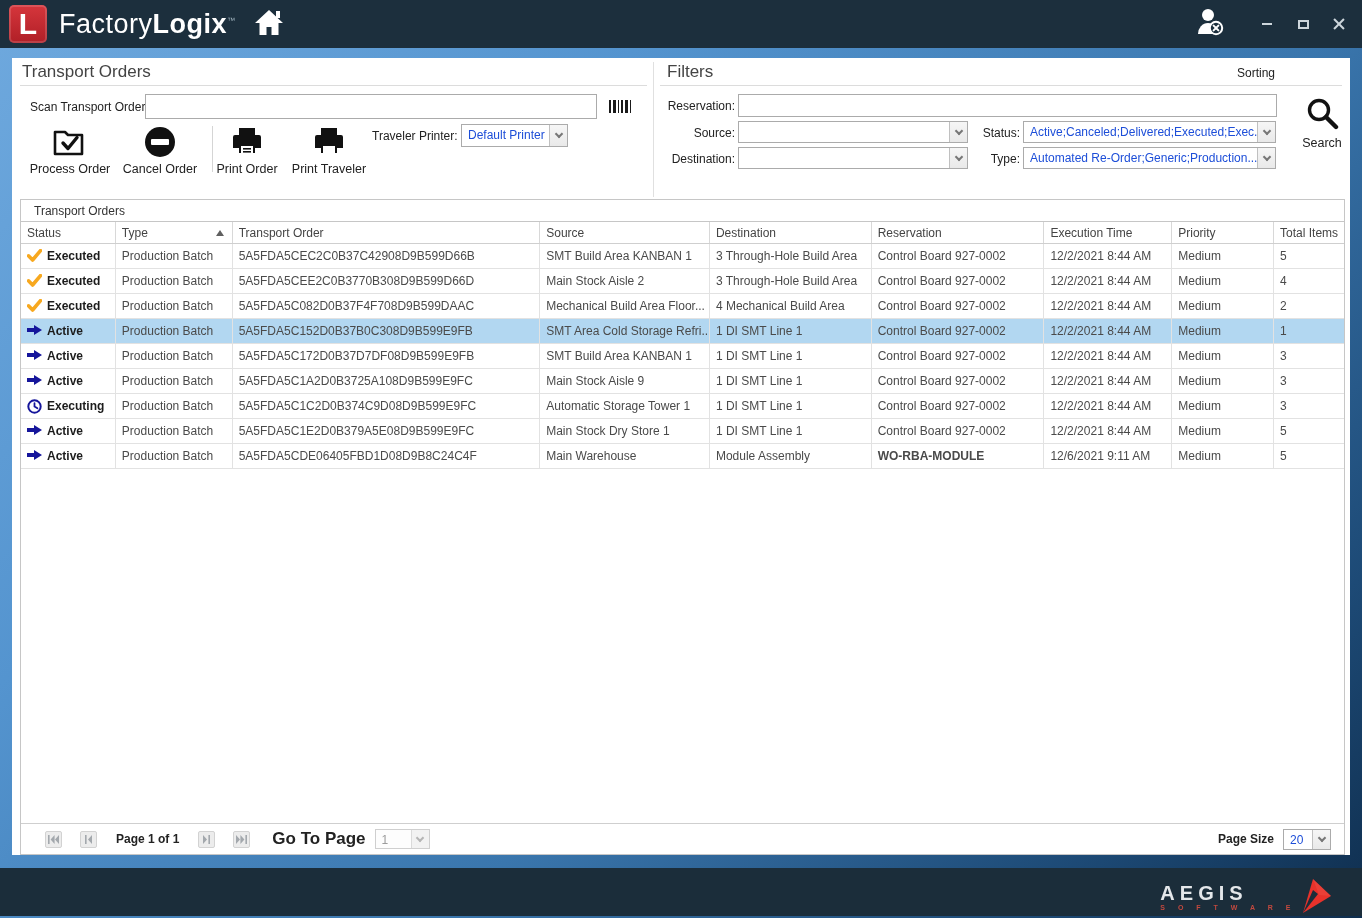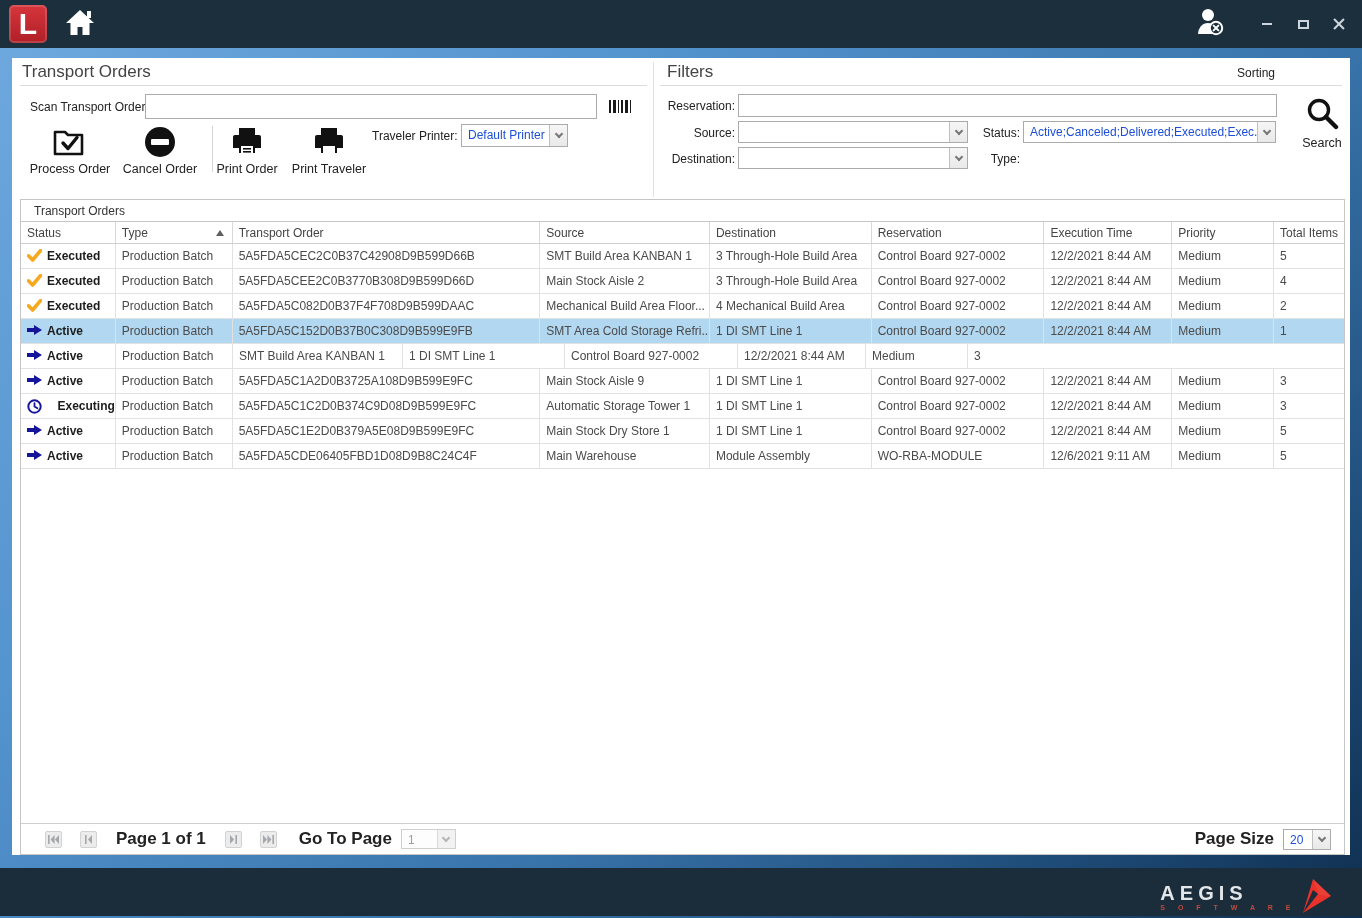--- a/index.html
+++ b/index.html
@@ -80,41 +80,44 @@
            white-space:nowrap; overflow:hidden; display:flex; align-items:flex-start; }
   .gcell:last-child { border-right:none; }
   .gcell .sicon { display:inline-flex; width:20px; margin-top:0px; }
   .gcell .sttext { font-weight:bold; color:#1c1c1c; }
   .gfill { flex:1; }
 
   
   .pager { height:31px; border-top:1px solid #cfcfcf; display:flex; align-items:center; position:relative; background:#fff; }
   .pgbtn { width:17px; height:17px; background:#ececec; border:1px solid #d2d2d2; border-radius:2px;
            display:flex; align-items:center; justify-content:center; margin-left:0; cursor:default; }
-  .pagetext { font-size:17px; font-weight:bold; color:#222; }
+  .pagetext { font-size:12px; font-weight:bold; color:#222; }
   .gotolabel { font-size:17px; font-weight:bold; color:#222; }
 
   
   .foot-strip { position:absolute; left:0; top:855px; width:100%; height:13px;
                 background:linear-gradient(90deg,#2f6397 0%,#1c4a77 45%,#123least 0%,#0f3355 75%,#0c2a47 100%); }
   .footer { position:absolute; left:0; top:868px; width:100%; height:48px; background:#1b2d3a; }
   .aegis { position:absolute; right:28px; top:8px; display:flex; align-items:flex-start; }
   .aegis .words { text-align:left; margin-top:8px; }
   .aegis .main { font-size:20px; font-weight:bold; letter-spacing:5px; color:#e4e7ea; line-height:18px; }
   .aegis .sub { font-size:7px; letter-spacing:5.5px; color:#c2493f; margin-top:2px; font-weight:bold; }
 </style>
 </head>
 <body>
 
 <div id="window">
 
   <div class="titlebar">
     <div class="logo-box">
       <span>L</span>
     </div>
+    <div class="brand">
+      <span class="light">Factory</span><span class="bold">Logix</span><sup>™</sup>
+    </div>
     <div class="home-btn">
       <svg width="30" height="27" viewBox="0 0 30 27">
         <path d="M15 1 L29 14 h-4.5 v12 h-7 v-8 h-5 v8 h-7 V14 H1 Z" fill="#fff"></path>
         <rect x="22" y="2" width="4" height="7" fill="#fff"></rect>
       </svg>
     </div>
     <div class="tb-right">
       <div class="user-btn">
         <svg width="30" height="28" viewBox="0 0 30 28">
           <circle cx="12" cy="7" r="6" fill="#fff"></circle>
@@ -222,20 +225,26 @@
     </div>
 
     <div class="lbl" style="left:650px; top:94px; width:73px; text-align:right;">Destination:</div>
     <div class="combo" style="left:726px; top:89px; width:230px; height:22px;">
       <div class="val"></div>
       <div class="btn">
           <div class="chev"></div>
         </div>
     </div>
     <div class="lbl" style="left:960px; top:94px; width:48px; text-align:right;">Type:</div>
+    <div class="combo" style="left:1011px; top:89px; width:253px; height:22px;">
+      <div class="val">Automated Re-Order;Generic;Production...</div>
+      <div class="btn">
+          <div class="chev"></div>
+        </div>
+    </div>
 
     <div class="search-btn" style="left:1283px; top:38px; width:54px;">
       <svg width="34" height="34" viewBox="0 0 34 34">
         <circle cx="14" cy="14" r="9.5" fill="none" stroke="#111" stroke-width="3.4"></circle>
         <line x1="21" y1="21" x2="31" y2="31" stroke="#111" stroke-width="4.4" stroke-linecap="round"></line>
       </svg>
       <div class="slabel">Search</div>
     </div>
 
     <div id="grid">
@@ -329,20 +338,21 @@
           <div class="grow">
             <div class="gcell" style="width: 95px;">
               <span class="sicon">
                 <svg width="15" height="12" viewBox="0 0 15 12">
                   <path d="M0 4 h7 V1 L15 6 L7 11 V8 H0 Z" fill="#15159B"></path>
                 </svg>
               </span>
               <span class="sttext">Active</span>
             </div>
             <div class="gcell" style="width: 117px;">Production Batch</div>
+            <div class="gcell" style="width: 308px;">5A5FDA5C172D0B37D7DF08D9B599E9FB</div>
             <div class="gcell" style="width: 170px;">SMT Build Area KANBAN 1</div>
             <div class="gcell" style="width: 162px;">1 DI SMT Line 1</div>
             <div class="gcell" style="width: 173px;">Control Board 927-0002</div>
             <div class="gcell" style="width: 128px;">12/2/2021 8:44 AM</div>
             <div class="gcell" style="width: 102px;">Medium</div>
             <div class="gcell" style="width: 70px;">3</div>
           </div>
           <div class="grow">
             <div class="gcell" style="width: 95px;">
               <span class="sicon">
@@ -355,21 +365,21 @@
             <div class="gcell" style="width: 117px;">Production Batch</div>
             <div class="gcell" style="width: 308px;">5A5FDA5C1A2D0B3725A108D9B599E9FC</div>
             <div class="gcell" style="width: 170px;">Main Stock Aisle 9</div>
             <div class="gcell" style="width: 162px;">1 DI SMT Line 1</div>
             <div class="gcell" style="width: 173px;">Control Board 927-0002</div>
             <div class="gcell" style="width: 128px;">12/2/2021 8:44 AM</div>
             <div class="gcell" style="width: 102px;">Medium</div>
             <div class="gcell" style="width: 70px;">3</div>
           </div>
           <div class="grow">
-            <div class="gcell" style="width: 95px; justify-content: space-between;">
+            <div class="gcell" style="width: 95px;">
               <span class="sicon">
                 <svg width="15" height="15" viewBox="0 0 16 16">
                   <circle cx="8" cy="8" r="6.6" fill="none" stroke="#15159B" stroke-width="2.1"></circle>
                   <path d="M8 4.4 V8 l3.1 1.9" fill="none" stroke="#15159B" stroke-width="1.9" stroke-linecap="round"></path>
                 </svg>
               </span>
               <span class="sttext">Executing</span>
             </div>
             <div class="gcell" style="width: 117px;">Production Batch</div>
             <div class="gcell" style="width: 308px;">5A5FDA5C1C2D0B374C9D08D9B599E9FC</div>
@@ -404,21 +414,21 @@
                 <svg width="15" height="12" viewBox="0 0 15 12">
                   <path d="M0 4 h7 V1 L15 6 L7 11 V8 H0 Z" fill="#15159B"></path>
                 </svg>
               </span>
               <span class="sttext">Active</span>
             </div>
             <div class="gcell" style="width: 117px;">Production Batch</div>
             <div class="gcell" style="width: 308px;">5A5FDA5CDE06405FBD1D08D9B8C24C4F</div>
             <div class="gcell" style="width: 170px;">Main Warehouse</div>
             <div class="gcell" style="width: 162px;">Module Assembly</div>
-            <div class="gcell" style="width: 173px;">WO-RBA-MODULE</div>
+            <div class="gcell" style="width: 173px; font-weight: bold;">WO-RBA-MODULE</div>
             <div class="gcell" style="width: 128px;">12/6/2021 9:11 AM</div>
             <div class="gcell" style="width: 102px;">Medium</div>
             <div class="gcell" style="width: 70px;">5</div>
           </div>
         </div>
       <div class="gfill"></div>
 
       <div class="pager">
         <div class="pgbtn" style="margin-left:24px;">
           <svg width="11" height="9" viewBox="0 0 11 9">

